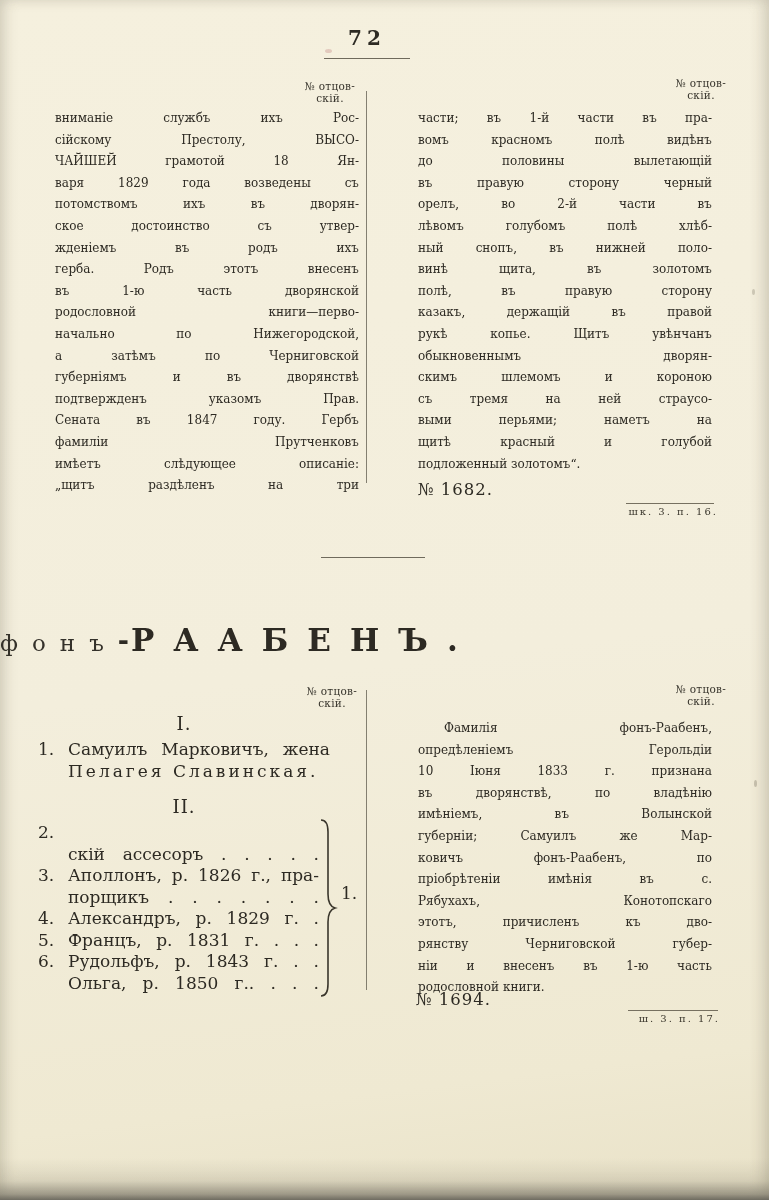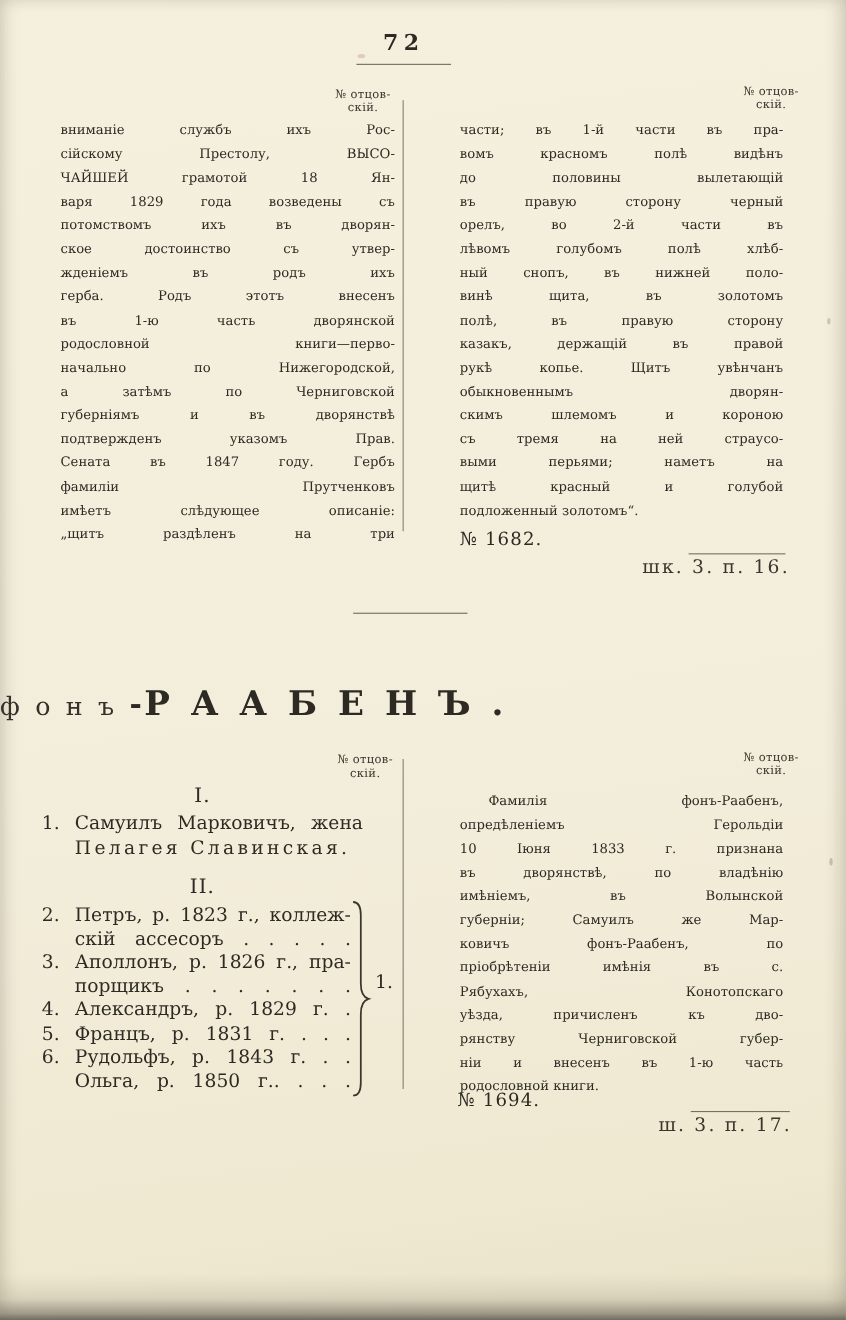--- a/index.html
+++ b/index.html
@@ -28,21 +28,21 @@
   
   .tcol{font-size:12px;line-height:21.6px;}
   .s1l{left:55px;top:108px;width:304px;}
   .s1r{left:418px;top:108px;width:294px;}
   .s2r{left:418px;top:718px;width:294px;}
   .jlines .line{text-align:justify;text-align-last:justify;}
   .last-left .line:last-child{text-align-last:left;}
   .indent-first .line:first-child{text-indent:26px;}
   
   .refnum{font-size:16.5px;letter-spacing:1px;text-align:left;}
-  .refcode{font-size:17px;letter-spacing:2px;text-align:right;color:#3a362c;}
+  .refcode{font-size:10px;letter-spacing:2px;text-align:right;color:#3a362c;}
   .r1n{left:418px;top:480px;width:294px;}
   .r1rule{left:626px;top:503px;width:88px;height:1px;background:#767060;}
   .r1c{left:418px;top:506px;width:300px;}
   .r2n{left:416px;top:990px;width:292px;}
   .r2rule{left:628px;top:1010px;width:90px;height:1px;background:#767060;}
   .r2c{left:418px;top:1013px;width:302px;}
   
   .divider{left:321px;top:557px;width:104px;height:1px;background:#6f6a5c;}
   
   .heading{left:0;top:622px;width:715px;text-align:left;white-space:nowrap;}
@@ -160,21 +160,20 @@
       </div>
       <div class="lrow sp">
         <span class="num"></span>
         <span class="txt">Пелагея Славинская.</span>
       </div>
     </div>
   <div class="abs roman rom2">II.</div>
   <div class="abs glist gl2">
       <div class="lrow j">
         <span class="num">2.</span>
-        <span class="txt">Петръ, р. 1823 г., коллеж-</span>
       </div>
       <div class="lrow j">
         <span class="num"></span>
         <span class="txt">скій ассесоръ . . . . .</span>
       </div>
       <div class="lrow j">
         <span class="num">3.</span>
         <span class="txt">Аполлонъ, р. 1826 г., пра-</span>
       </div>
       <div class="lrow j">
@@ -209,21 +208,21 @@
   <div class="abs tcol s2r jlines last-left indent-first">
       <div class="line">Фамилія фонъ-Раабенъ,</div>
       <div class="line">опредѣленіемъ Герольдіи</div>
       <div class="line">10 Іюня 1833 г. признана</div>
       <div class="line">въ дворянствѣ, по владѣнію</div>
       <div class="line">имѣніемъ, въ Волынской</div>
       <div class="line">губерніи; Самуилъ же Мар-</div>
       <div class="line">ковичъ фонъ-Раабенъ, по</div>
       <div class="line">пріобрѣтеніи имѣнія въ с.</div>
       <div class="line">Рябухахъ, Конотопскаго</div>
-      <div class="line">уѣзда, причисленъ къ дво-</div>
+      <div class="line">этотъ, причисленъ къ дво-</div>
       <div class="line">рянству Черниговской губер-</div>
       <div class="line">ніи и внесенъ въ 1-ю часть</div>
       <div class="line">родословной книги.</div>
     </div>
 
   <div class="abs refnum r2n">№ 1694.</div>
   <div class="abs r2rule"></div>
   <div class="abs refcode r2c">ш. 3. п. 17.</div>
 
   <div class="abs speck sp1"></div>

